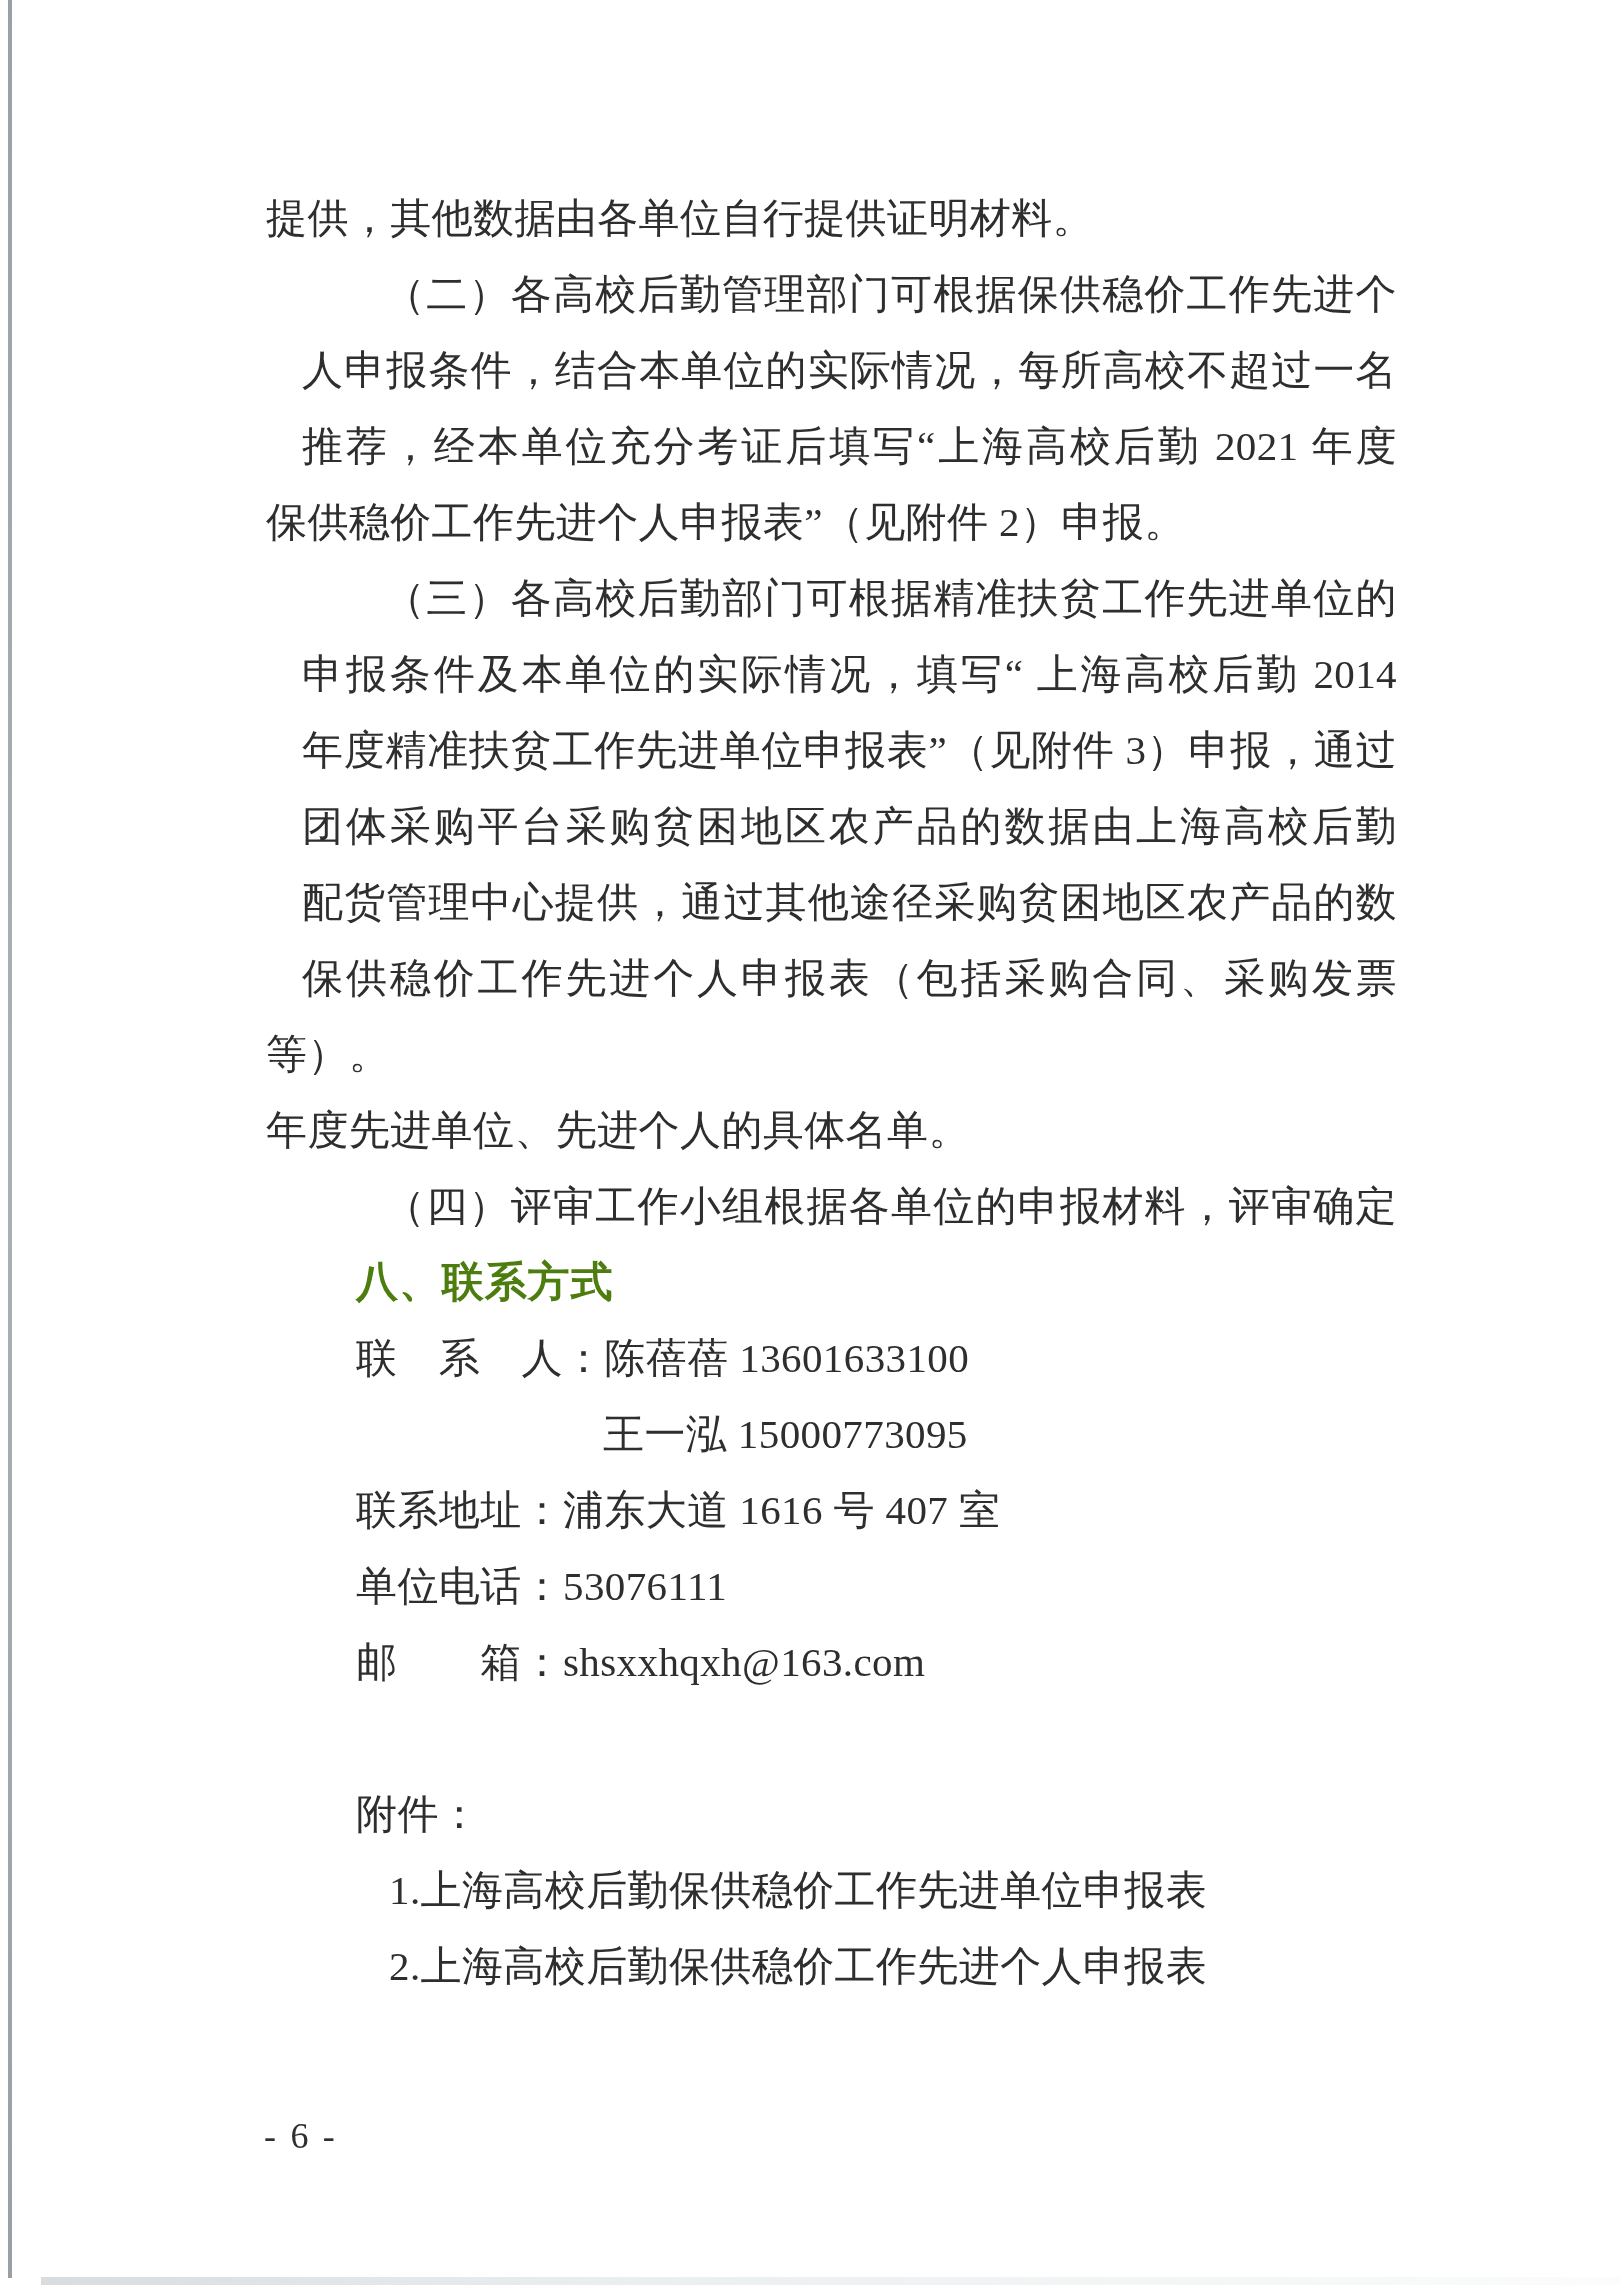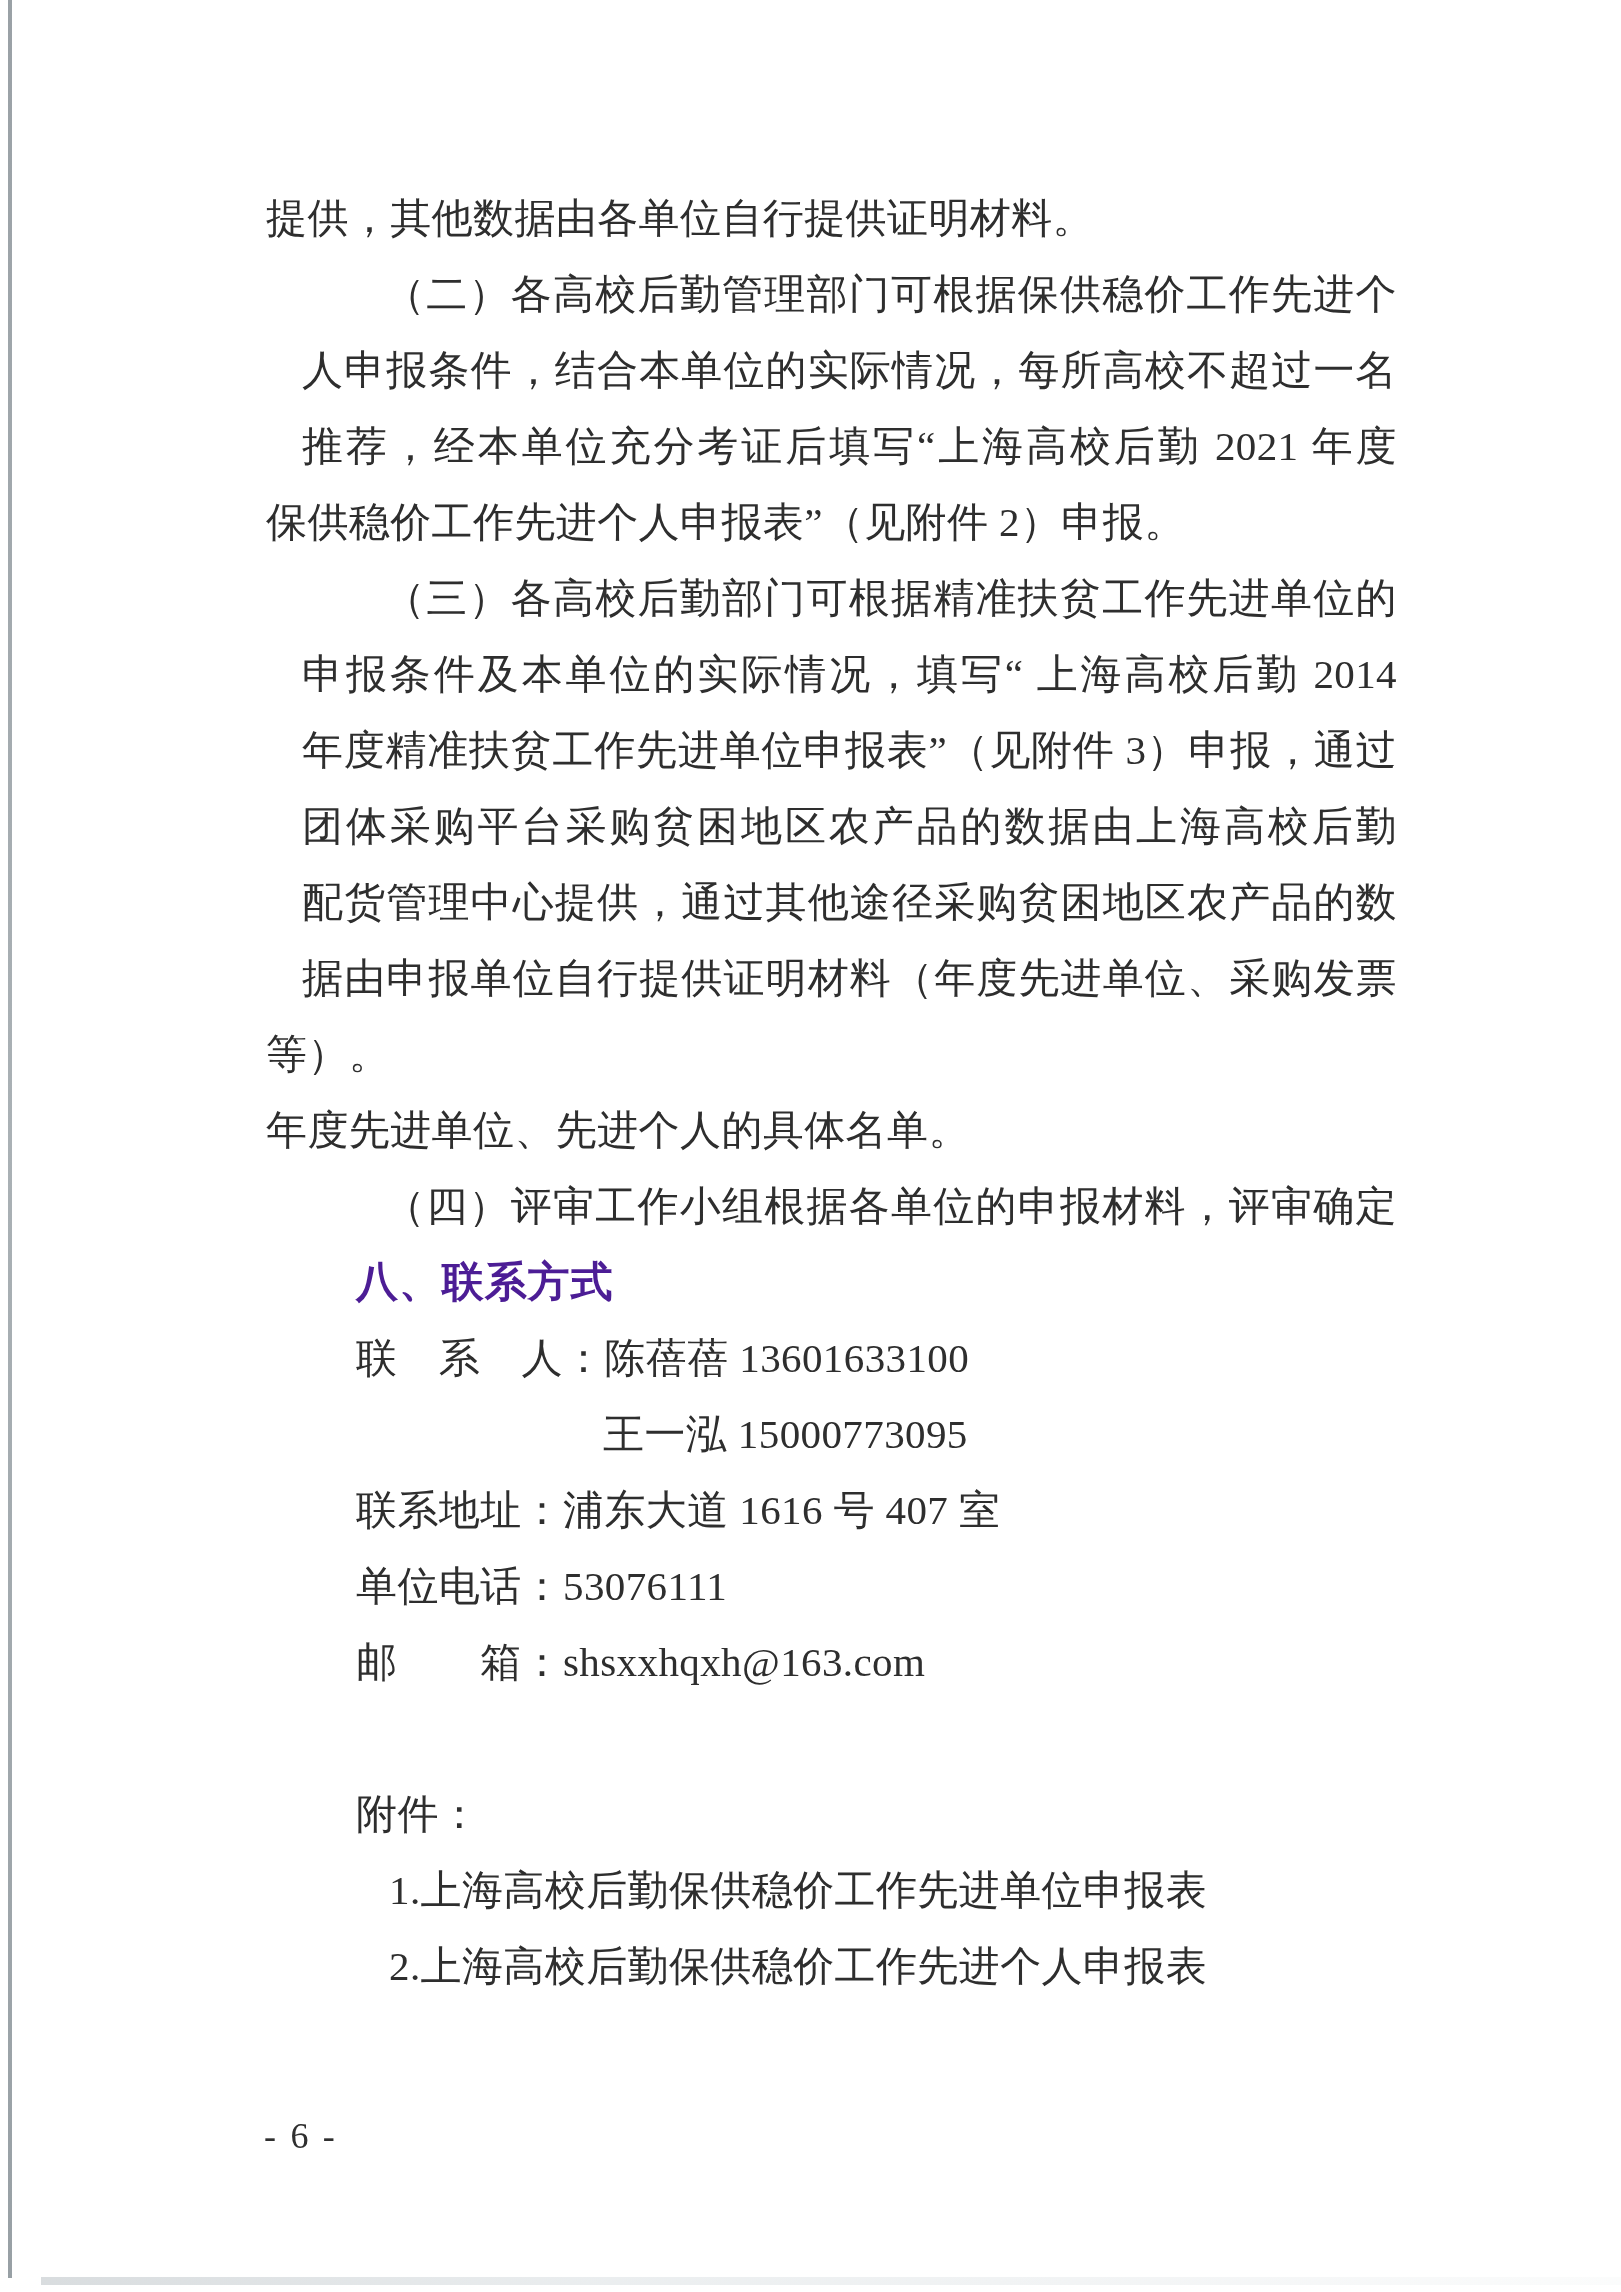--- a/index.html
+++ b/index.html
@@ -72,21 +72,21 @@
     padding-left: 337px;
   }
   
   .gap {
     margin-top: 76px;
   }
   .heading {
     font-family: "Liberation Sans", "DejaVu Sans", sans-serif;
     font-weight: 700;
     font-size: 42px;
-    color: #4c1d95;
+    color: #4d7c0f;
     letter-spacing: 0.9px;
   }
   .page-number {
     position: absolute;
     left: 264px;
     top: 2115px;
     font-size: 36px;
     line-height: 43px;
     letter-spacing: 2.7px;
     color: #2f2f2f;
@@ -104,21 +104,21 @@
     <div class="line">提供，其他数据由各单位自行提供证明材料。</div>
     <div class="line j ind">（二）各高校后勤管理部门可根据保供稳价工作先进个</div>
     <div class="line j">人申报条件，结合本单位的实际情况，每所高校不超过一名</div>
     <div class="line j">推荐，经本单位充分考证后填写“上海高校后勤 2021 年度</div>
     <div class="line">保供稳价工作先进个人申报表”（见附件 2）申报。</div>
     <div class="line j ind">（三）各高校后勤部门可根据精准扶贫工作先进单位的</div>
     <div class="line j">申报条件及本单位的实际情况，填写“ 上海高校后勤 2014</div>
     <div class="line j">年度精准扶贫工作先进单位申报表”（见附件 3）申报，通过</div>
     <div class="line j">团体采购平台采购贫困地区农产品的数据由上海高校后勤</div>
     <div class="line j">配货管理中心提供，通过其他途径采购贫困地区农产品的数</div>
-    <div class="line j">据由申报单位自行提供证明材料（年度先进单位、采购发票</div>
+    <div class="line j">保供稳价工作先进个人申报表（包括采购合同、采购发票</div>
     <div class="line">等）。</div>
     <div class="line">年度先进单位、先进个人的具体名单。</div>
     <div class="line j ind">（四）评审工作小组根据各单位的申报材料，评审确定</div>
     <div class="line heading ind1">八、联系方式</div>
     <div class="line ind1">联　系　人：陈蓓蓓 13601633100</div>
     <div class="line ind-wang">王一泓 15000773095</div>
     <div class="line ind1">联系地址：浦东大道 1616 号 407 室</div>
     <div class="line ind1">单位电话：53076111</div>
     <div class="line ind1">邮　　箱：shsxxhqxh@163.com</div>
     <div class="line ind1 gap">附件：</div>

